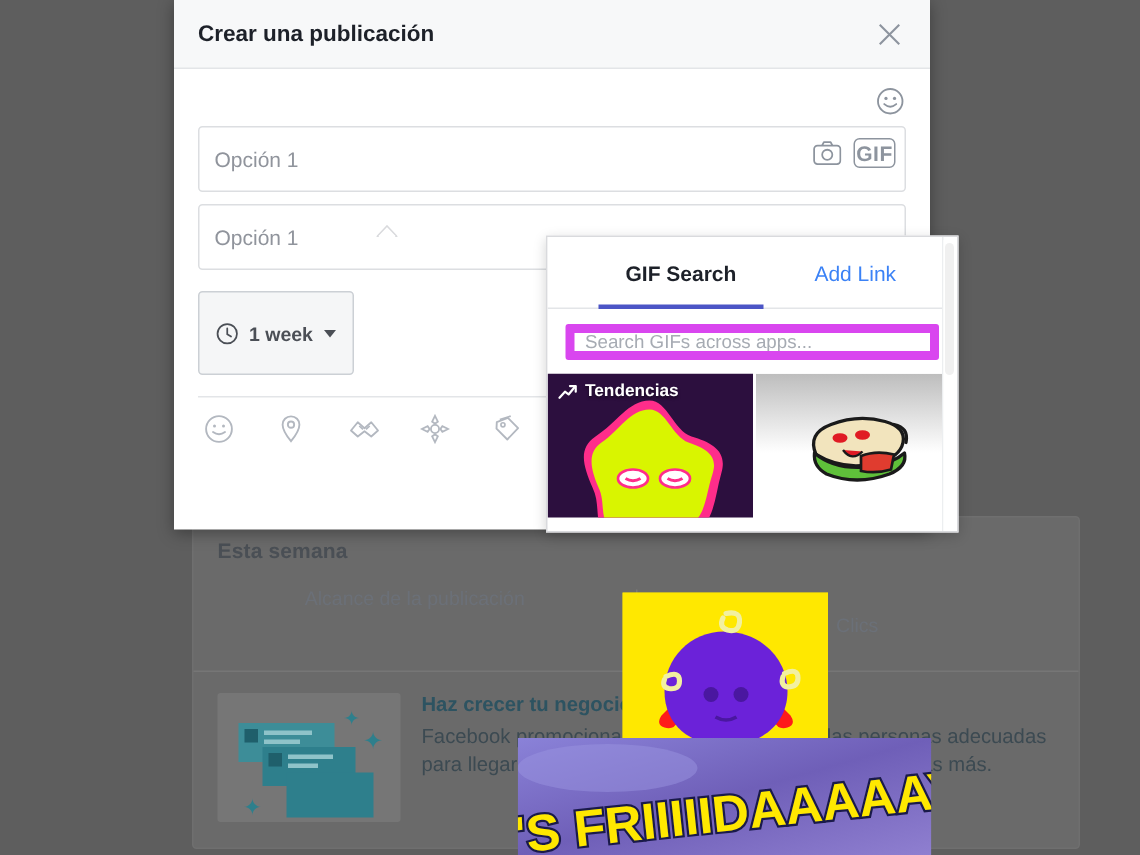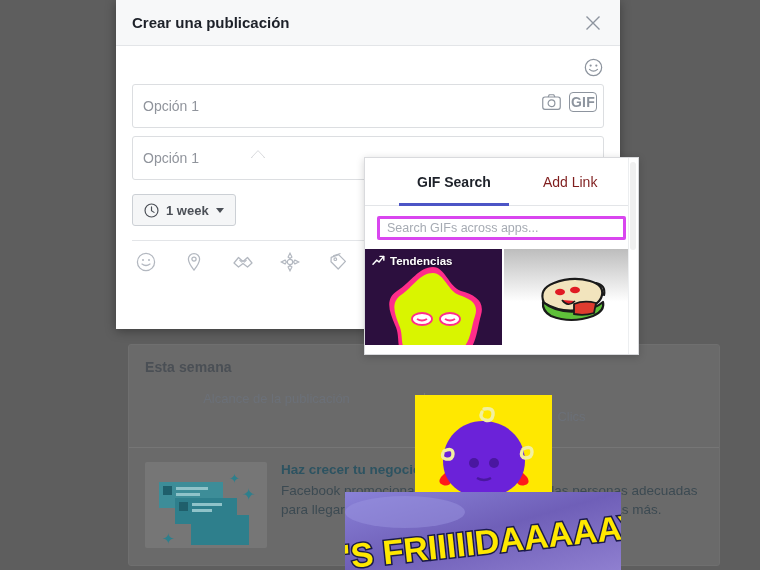--- a/index.html
+++ b/index.html
@@ -83,21 +83,21 @@
     width:24px;height:20px;display:flex;align-items:center;justify-content:center;
     color:#8d949e;cursor:pointer;
   }
   .gif-btn{
     width:26px;height:18px;border:1.4px solid #8d949e;border-radius:4px;
     display:flex;align-items:center;justify-content:center;
     font-size:14px;letter-spacing:.3px;color:#8d949e;cursor:pointer;font-weight:700;
   }
 
   .duration-btn{
-    display:inline-flex;align-items:center;gap:7px;height:30px;padding:0 11px;
+    display:inline-flex;align-items:center;gap:7px;height:30px;padding:12px 11px;
     border:1px solid #ccd0d5;border-radius:3px;background:#f5f6f7;
     font-size:13px;font-weight:bold;color:#4b4f56;cursor:pointer;margin:6px 0 14px 0;
   }
   .caret{width:0;height:0;border-left:4.5px solid transparent;border-right:4.5px solid transparent;border-top:5px solid #4b4f56;}
 
   .modal-toolbar{
     border-top:1px solid #e3e5e8;display:flex;align-items:center;gap:28px;
     padding:11px 0 8px 4px;
   }
   .tool-icon{width:20px;height:20px;color:#b3b8c0;cursor:pointer;}
@@ -116,41 +116,41 @@
   }
   .popup-arrow{
     position:absolute;left:251px;top:150px;width:14px;height:8px;z-index:3;
   }
   .popup-tabs{
     display:flex;gap:0;border-bottom:1px solid #e3e5e8;background:#fff;height:48px;
     padding-left:26px;box-sizing:border-box;
   }
   .popup-tab{
     display:flex;align-items:center;justify-content:center;
-    font-size:14px;color:#7f1d1d;cursor:pointer;position:relative;
+    font-size:14px;color:#3b82f6;cursor:pointer;position:relative;
     padding:0 26px;height:48px;
   }
   .popup-tab.active{font-weight:bold;color:#1d2129;}
   .popup-tab.active:after{
     content:"";position:absolute;left:8px;right:8px;bottom:0;height:3px;background:#4c55c6;
   }
   .search-wrap{padding:10px 12px 9px 12px;background:#fff;}
   .search-input{
-    width:100%;height:24px;border:3px solid #d946ef;border-radius:2px;
+    width:100%;height:24px;border:6px solid #d946ef;border-radius:2px;
     box-sizing:border-box;padding:0 7px;font-size:12.5px;color:#9197a0;
     font-family:"Liberation Sans","DejaVu Sans",sans-serif;background:#fff;
     outline:none;
   }
   .search-input::placeholder{color:#a6abb3;}
 
   .gif-grid{position:relative;width:100%;height:96px;overflow:hidden;}
   .gif-tile{position:relative;overflow:hidden;}
 
   .trend-badge{
-    position:absolute;left:7px;top:6px;display:flex;align-items:flex-start;gap:5px;z-index:2;
+    position:absolute;left:7px;top:6px;display:flex;align-items:center;gap:5px;z-index:2;
     color:#fff;font-size:11.5px;font-weight:bold;text-shadow:0 1px 2px rgba(0,0,0,.5);
   }
 
   
   #gif-overflow{position:absolute;left:345px;top:355px;width:285px;height:215px;overflow:hidden;}
 
   .scroll-track{
     position:absolute;right:2px;top:2px;width:7px;height:194px;background:#ffffff;z-index:5;
   }
   .scroll-thumb{

